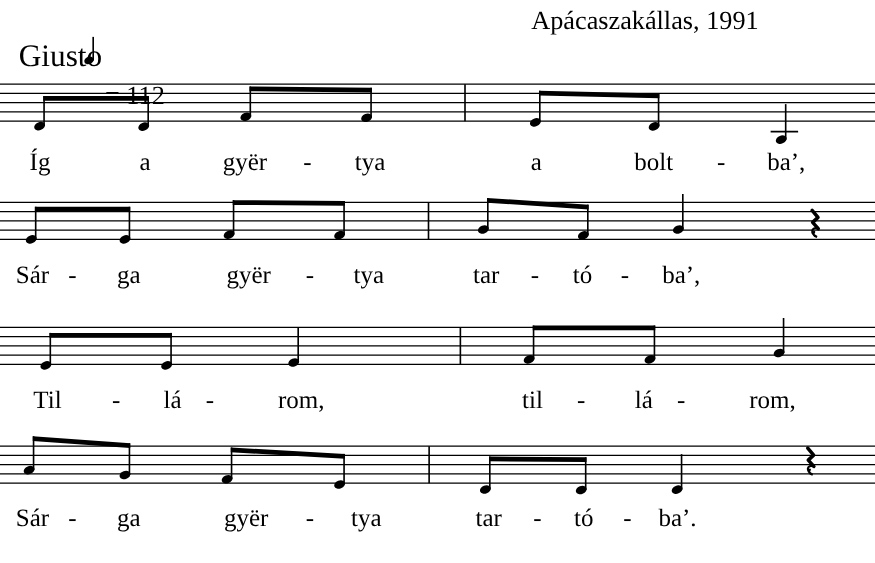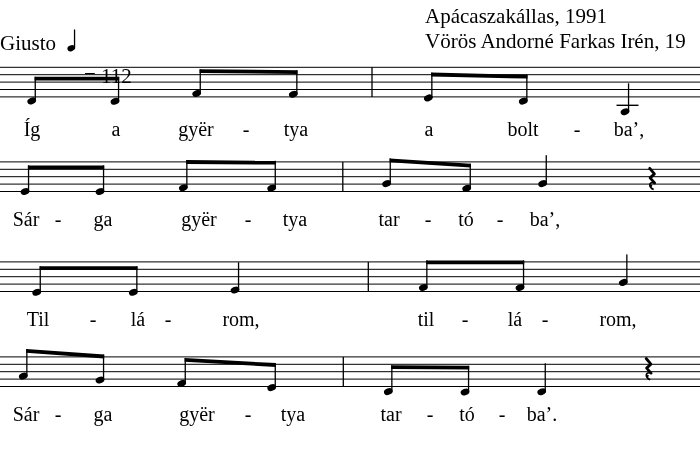--- a/index.html
+++ b/index.html
@@ -3,42 +3,41 @@
 <meta charset="utf-8">
 <style>
   html,body{margin:0;padding:0;background:#fff;}
   .page{
     position:relative;width:700px;height:450px;background:#ffffff;
     overflow:hidden;font-family:"Liberation Serif",serif;color:#000;
   }
   .hdr{position:absolute;left:425px;white-space:nowrap;font-size:21px;line-height:1;}
   .hdr.loc{top:6px;}
   .hdr.perf{top:30.5px;}
-  .tempo-style{position:absolute;left:0;top:33px;font-size:21px;line-height:1;white-space:nowrap;}
+  .tempo-style{position:absolute;left:15px;top:33px;font-size:25px;line-height:1;white-space:nowrap;}
   .tempo-bpm{position:absolute;left:84px;top:33px;font-size:21px;line-height:1;white-space:nowrap;margin-top:33px;}
   .tempo-glyph{position:absolute;left:66px;top:27px;}
   #score{position:absolute;left:0;top:0;}
   #score text{font-family:"Liberation Serif",serif;font-size:20px;fill:#000;}
 </style>
 </head>
 <body>
 
 <div class="page">
 
   <div class="tempo-style">Giusto</div>
 
   <svg class="tempo-glyph" width="16" height="27" viewBox="0 0 16 27" aria-hidden="true">
     <ellipse cx="5.2" cy="21.3" rx="3.9" ry="2.9" fill="#000" transform="rotate(-22 5.2 21.3)"></ellipse>
     <rect x="7.9" y="2.5" width="1.3" height="19" fill="#000"></rect>
   </svg>
 
   <div class="tempo-bpm">= 112</div>
 
   <div class="hdr loc">Apácaszakállas, 1991</div>
-  <div class="hdr perf">Vörös Andorné Farkas Irén, 19</div>
 
   <svg id="score" width="700" height="450" viewBox="0 0 700 450">
       <g>
         <line x1="0" x2="700" y1="67.3" y2="67.3" stroke="#000000" stroke-width="1"></line>
         <line x1="0" x2="700" y1="74.7" y2="74.7" stroke="#000000" stroke-width="1"></line>
         <line x1="0" x2="700" y1="82.1" y2="82.1" stroke="#000000" stroke-width="1"></line>
         <line x1="0" x2="700" y1="89.5" y2="89.5" stroke="#000000" stroke-width="1"></line>
         <line x1="0" x2="700" y1="96.9" y2="96.9" stroke="#000000" stroke-width="1"></line>
         <line x1="372" x2="372" y1="67.3" y2="96.9" stroke="#000000" stroke-width="1.3"></line>
         <g>

